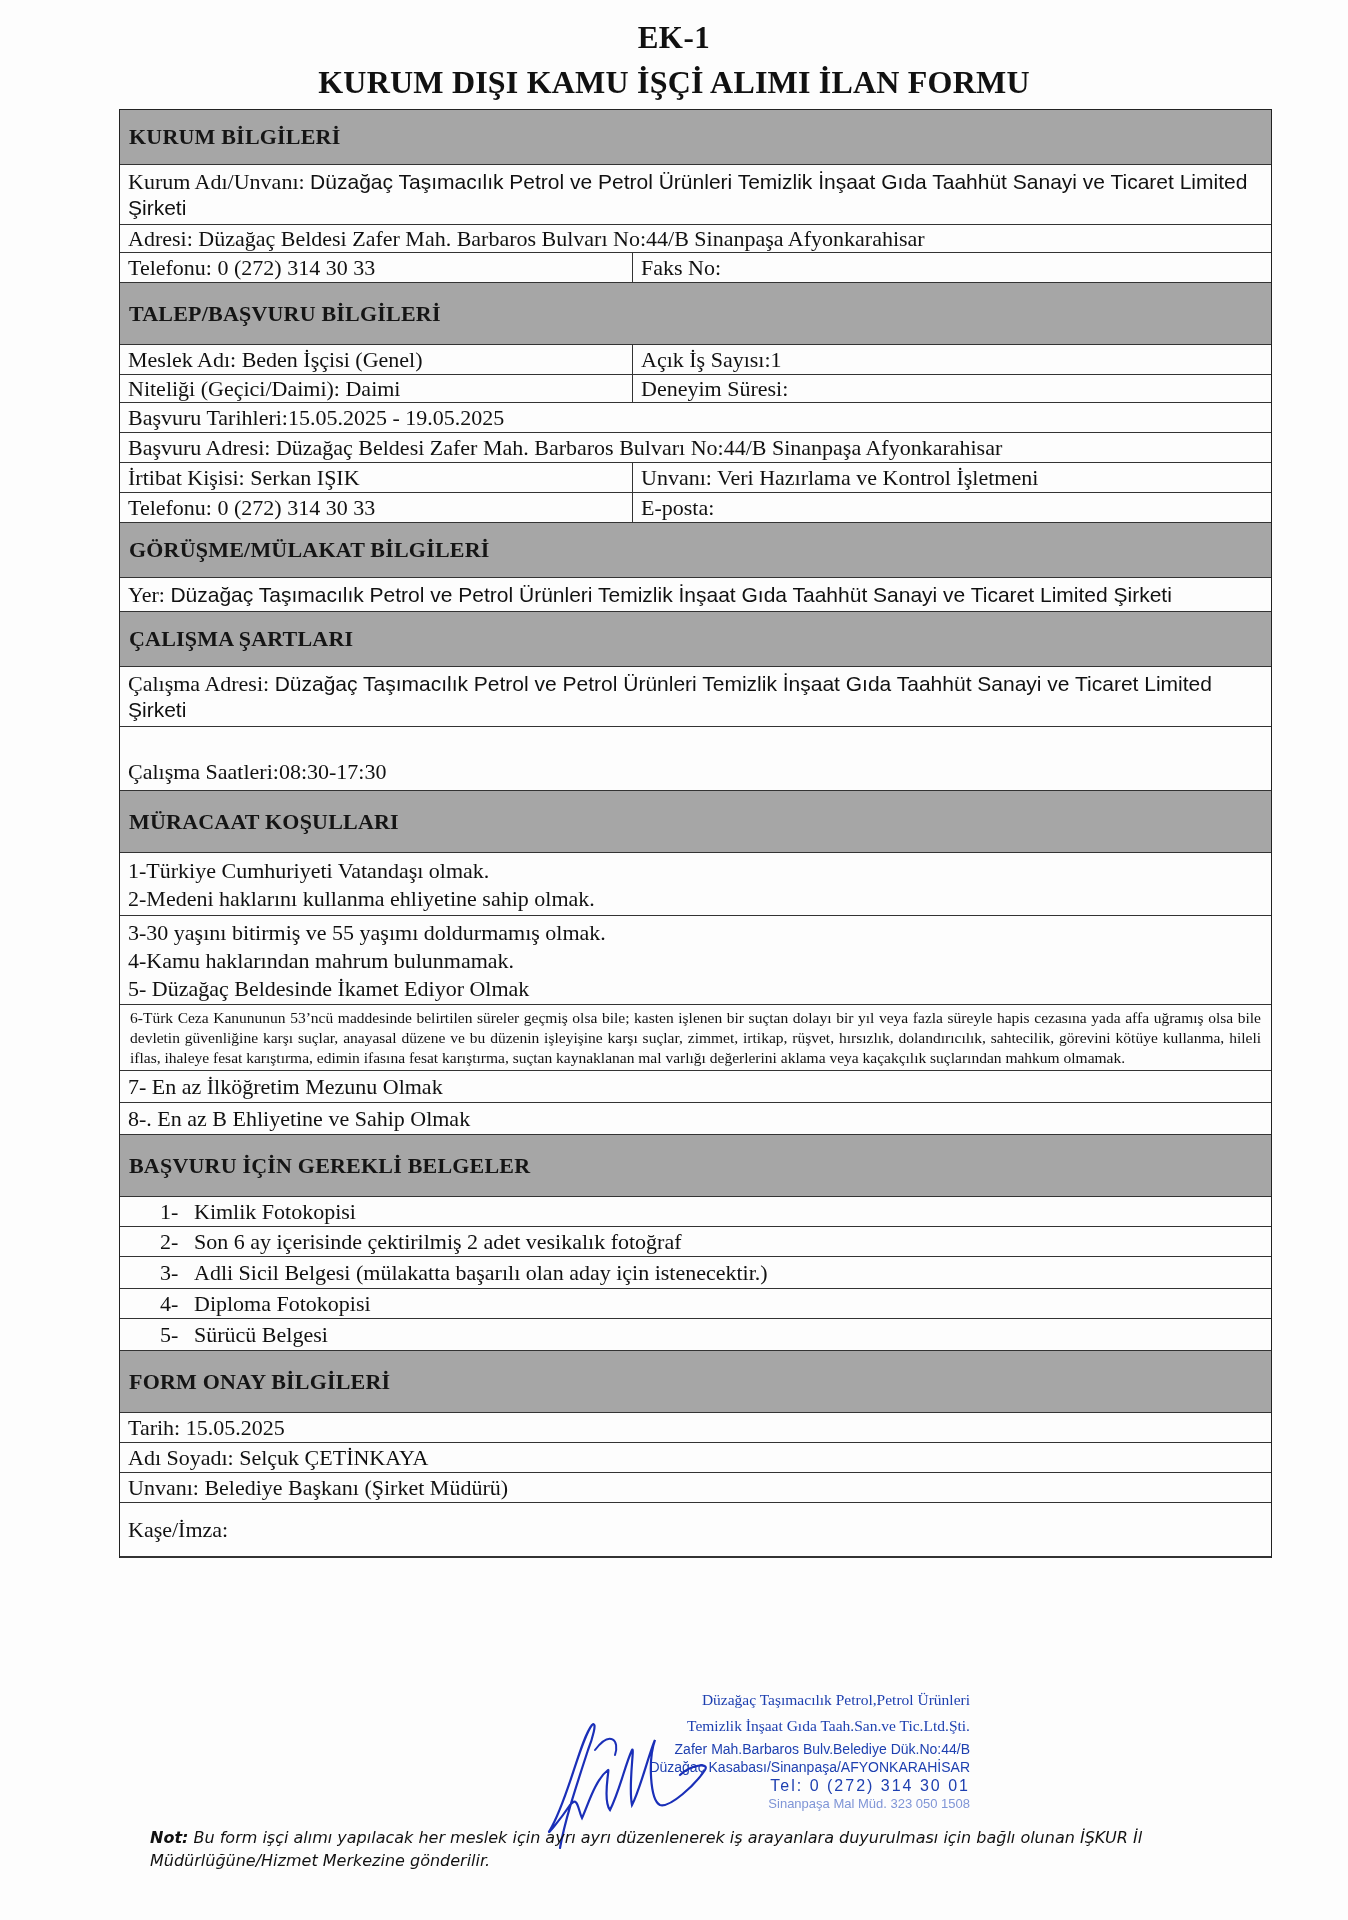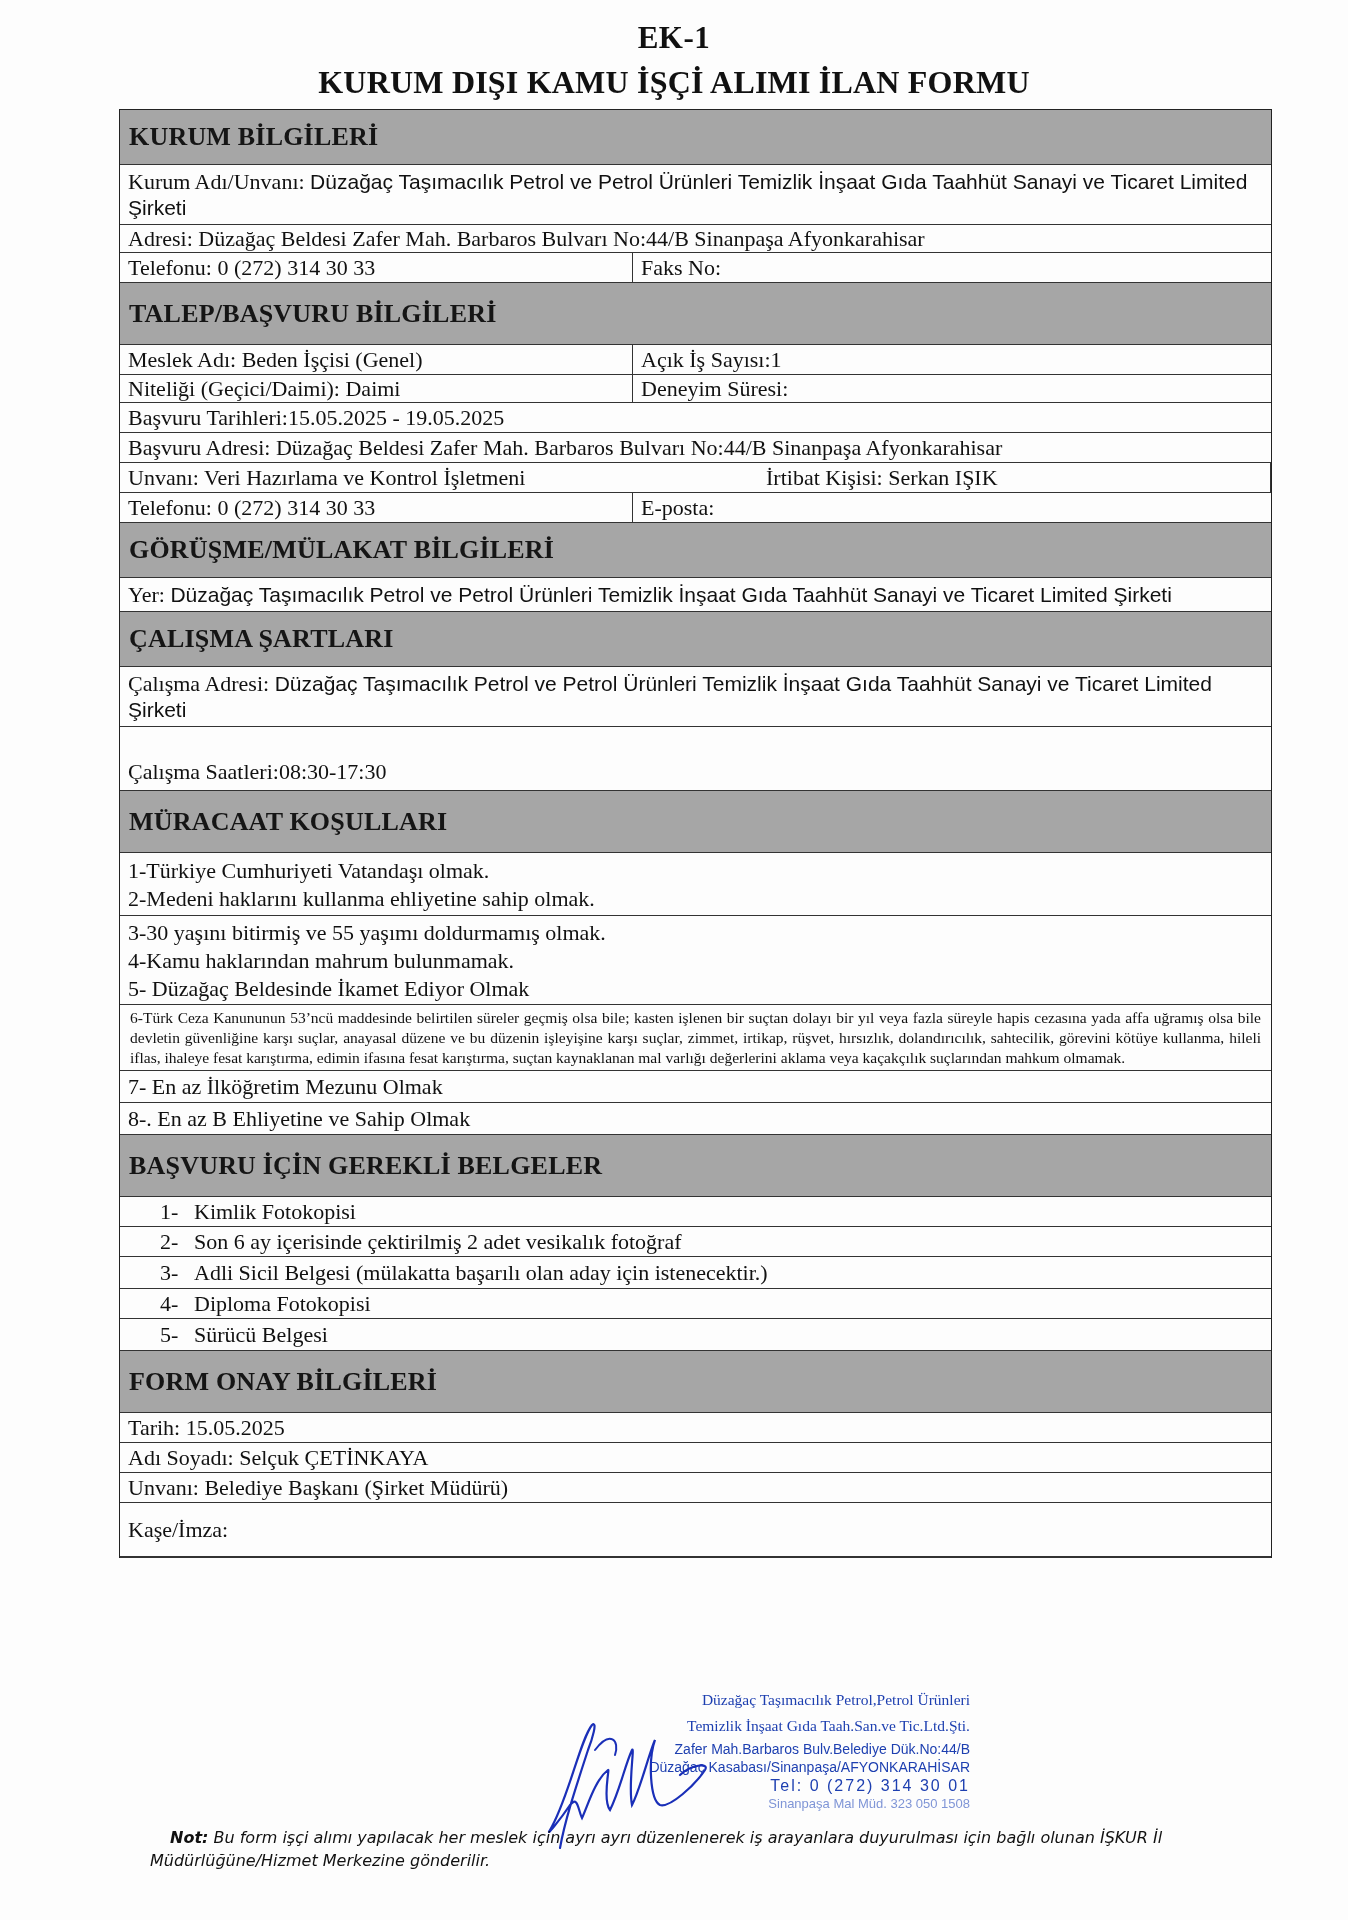--- a/index.html
+++ b/index.html
@@ -4,21 +4,21 @@
 <style>
   html, body { margin: 0; padding: 0; background: #ffffff; }
   body { width: 1348px; height: 1920px; position: relative; overflow: hidden; font-family: "DejaVu Serif", serif; color: #111; }
   .page { position: absolute; left: 0; top: 0; width: 1348px; height: 1920px; background: #fdfdfd; }
   .title-wrap { position: absolute; left: 0; width: 1348px; text-align: center; }
   .ek { top: 20px; font-family: "Liberation Serif", serif; font-weight: bold; font-size: 31px; letter-spacing: 0.5px; }
   .main-title { top: 64px; font-family: "Liberation Serif", serif; font-weight: bold; font-size: 32px; letter-spacing: 0.2px; }
 
   .form { position: absolute; left: 119px; top: 109px; width: 1153px; border: 1.5px solid #222; border-bottom: none; box-sizing: border-box; }
   .sec-head { background: #a6a6a6; height: 55px; border-bottom: 1.5px solid #333; display: flex; align-items: center; padding-left: 9px;
-    font-family: "Liberation Serif", serif; font-weight: bold; font-size: 26px; color: #151515; letter-spacing: 0.2px; box-sizing: border-box; }
+    font-family: "Liberation Serif", serif; font-weight: bold; font-size: 22px; color: #151515; letter-spacing: 0.2px; box-sizing: border-box; }
   .sec-head.tall { height: 62px; }
   .row { display: flex; border-bottom: 1.2px solid #333; box-sizing: border-box; }
   .cell { padding: 0 8px; box-sizing: border-box; display: flex; align-items: center; font-size: 21px; line-height: 25px; }
   .cell.left { width: 513px; border-right: 1.2px solid #333; }
   .cell.right { flex: 1; }
   .cell.full { flex: 1; }
   .serif { font-family: "Liberation Serif", serif; font-size: 22px; }
   .sans { font-family: "Liberation Sans", sans-serif; font-size: 21px; }
   .multi { display: block; padding-top: 4px; padding-bottom: 3px; }
   .h28 { height: 28px; }
@@ -28,21 +28,21 @@
   .small { font-family: "Liberation Serif", serif; font-size: 15.5px; line-height: 20px; text-align: justify; display: block; padding: 3px 10px 2px 10px; }
   .doc-item { padding-left: 40px; }
   .item-num { display: inline-block; width: 34px; }
   .stamp { position: absolute; left: 590px; top: 1690px; width: 380px; color: #1d3fb0; font-family: "Liberation Serif", serif; text-align: right; pointer-events: none; }
   .stamp .l1 { font-size: 15.5px; line-height: 20px; }
   .stamp .l2 { font-size: 14px; line-height: 18px; font-family: "Liberation Sans", sans-serif; }
   .stamp .l3 { font-size: 16px; line-height: 20px; font-family: "Liberation Sans", sans-serif; letter-spacing: 2px; }
   .stamp .l4 { font-size: 13px; line-height: 16px; font-family: "Liberation Sans", sans-serif; color: #7f95d6; }
   .signature { position: absolute; left: 520px; top: 1710px; width: 200px; height: 140px; pointer-events: none; }
   .note { position: absolute; left: 150px; top: 1826px; width: 1100px; font-family: "DejaVu Sans", sans-serif; font-style: italic; font-size: 16px; line-height: 23px; color: #111; }
-  .note b { font-weight: bold; margin-left: 20px; }
+  .note b { font-weight: bold; }
 </style>
 </head>
 <body>
 
 <div class="page">
 
   <div class="title-wrap ek">EK-1</div>
   <div class="title-wrap main-title">KURUM DIŞI KAMU İŞÇİ ALIMI İLAN FORMU</div>
 
   <div class="form">
@@ -70,22 +70,22 @@
       <div class="cell left serif">Niteliği (Geçici/Daimi): Daimi</div>
       <div class="cell right serif">Deneyim Süresi:</div>
     </div>
     <div class="row h30">
       <div class="cell full serif">Başvuru Tarihleri:15.05.2025 - 19.05.2025</div>
     </div>
     <div class="row h30">
       <div class="cell full serif">Başvuru Adresi: Düzağaç Beldesi Zafer Mah. Barbaros Bulvarı No:44/B Sinanpaşa Afyonkarahisar</div>
     </div>
     <div class="row h30">
+      <div class="cell left serif">İrtibat Kişisi: Serkan IŞIK</div>
       <div class="cell right serif">Unvanı: Veri Hazırlama ve Kontrol İşletmeni</div>
-      <div class="cell left serif">İrtibat Kişisi: Serkan IŞIK</div>
     </div>
     <div class="row h30">
       <div class="cell left serif">Telefonu: 0 (272) 314 30 33</div>
       <div class="cell right serif">E-posta:</div>
     </div>
 
     <div class="sec-head">GÖRÜŞME/MÜLAKAT BİLGİLERİ</div>
     <div class="row">
       <div class="cell full multi">
         <span class="serif">Yer: </span><span class="sans">Düzağaç Taşımacılık Petrol ve Petrol Ürünleri Temizlik İnşaat Gıda Taahhüt Sanayi ve Ticaret Limited Şirketi</span>

